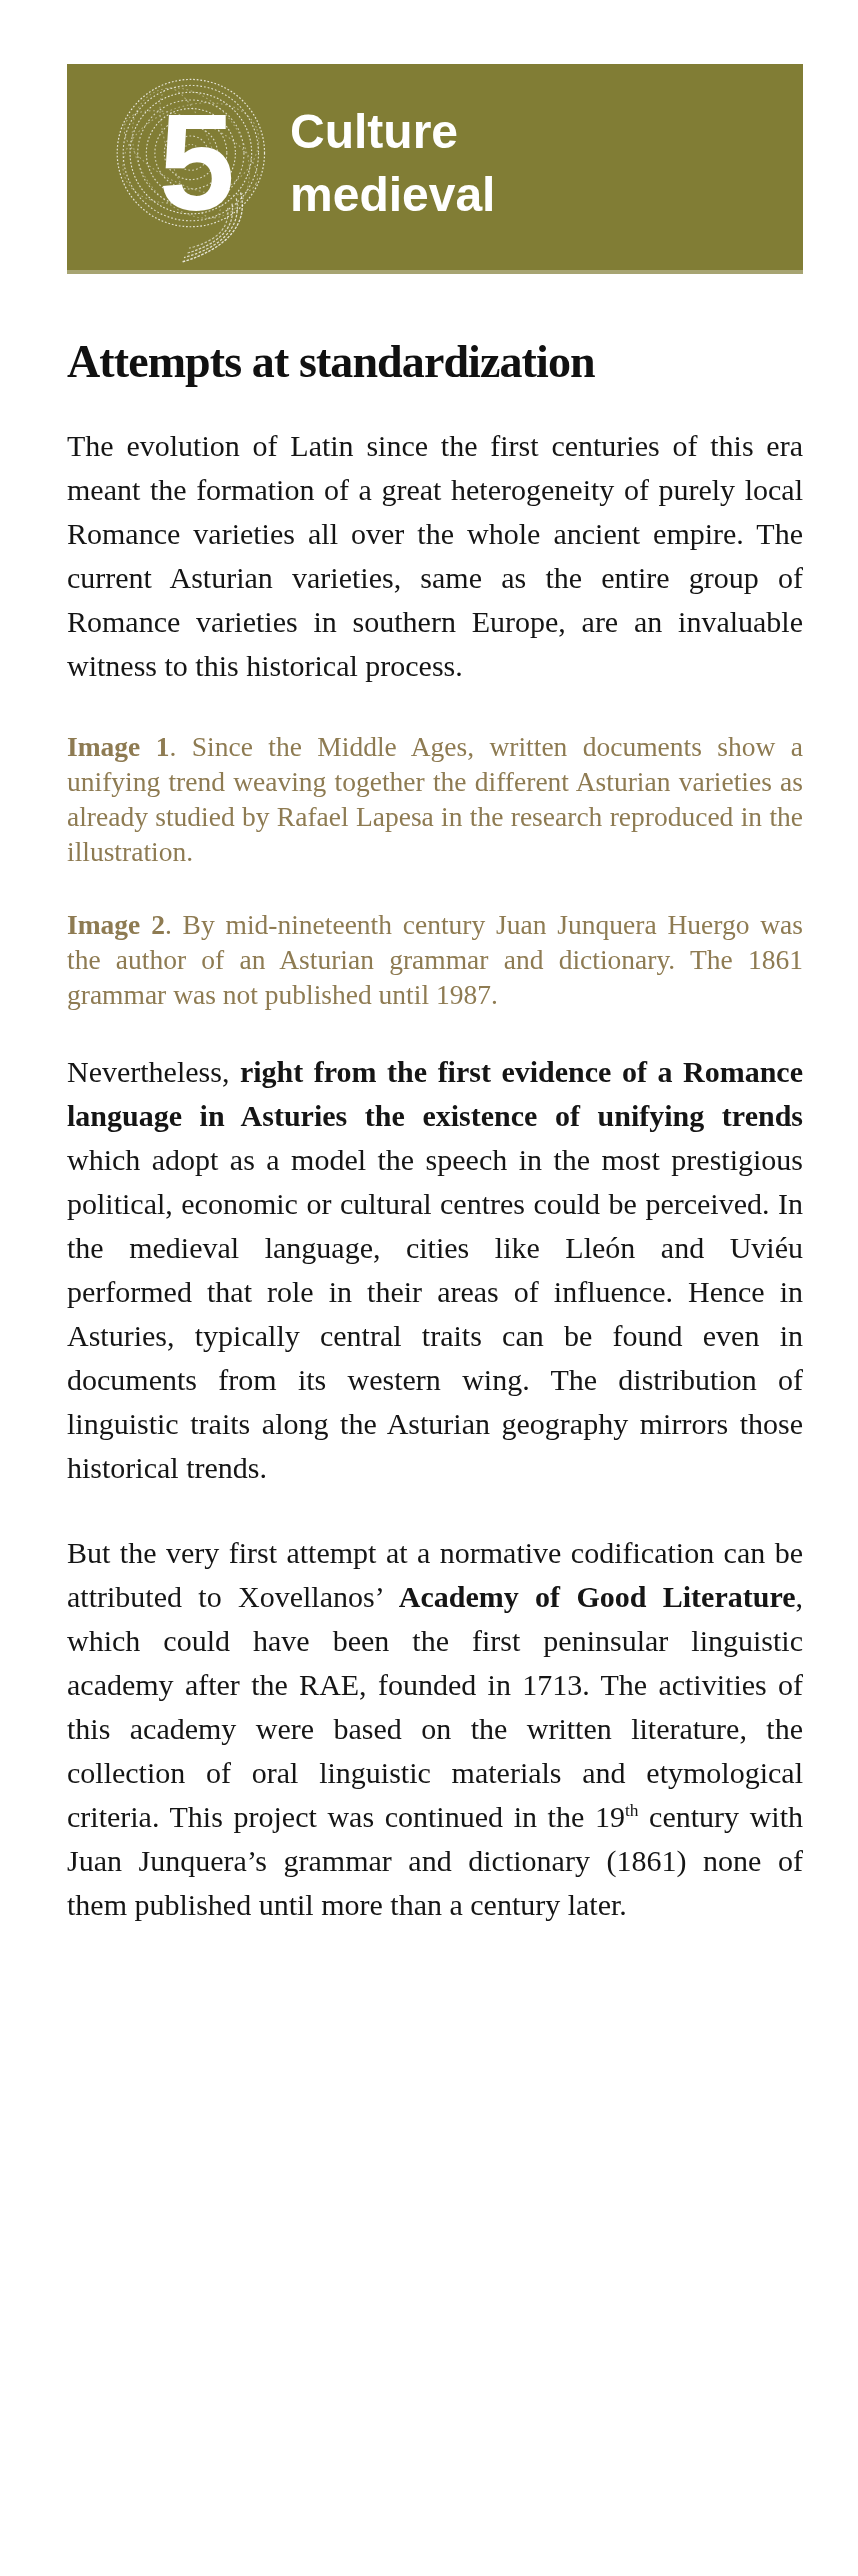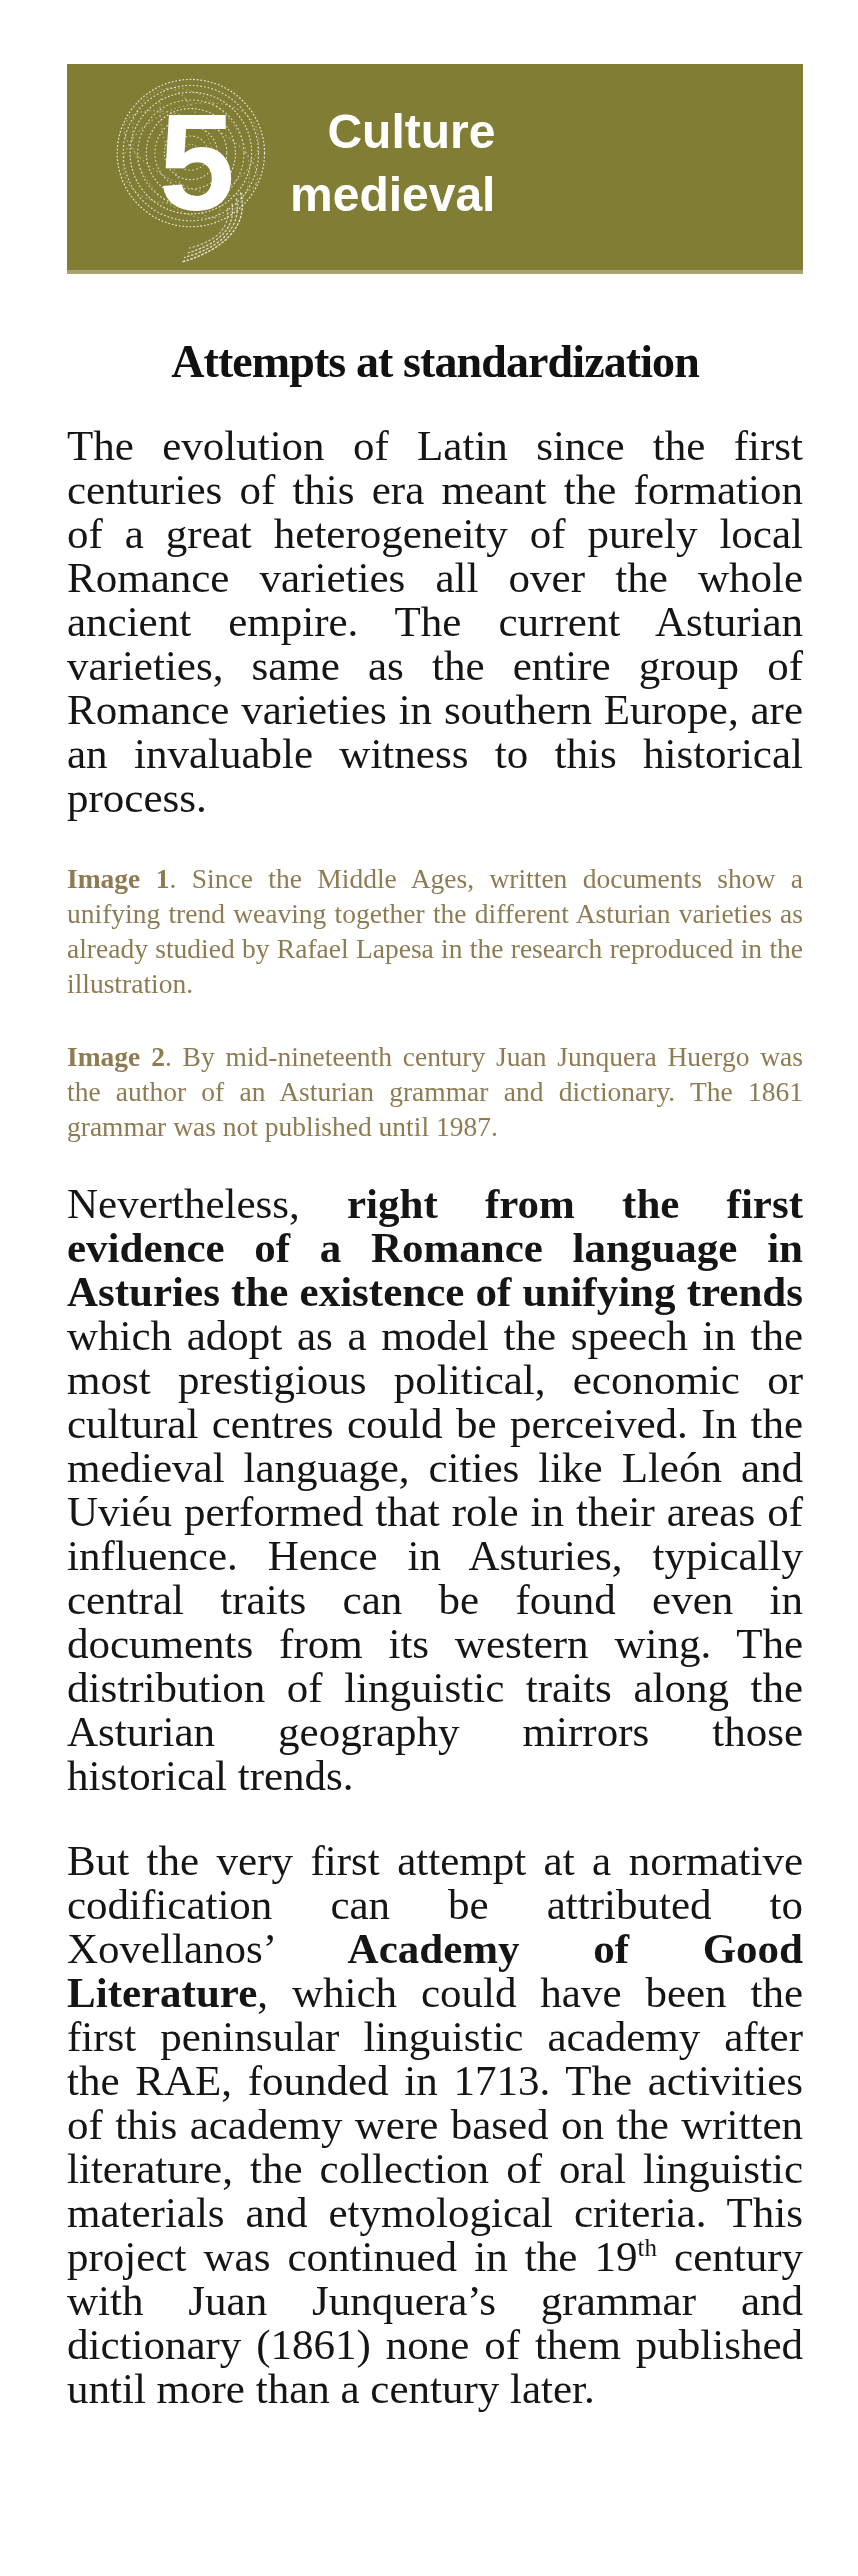--- a/index.html
+++ b/index.html
@@ -25,31 +25,31 @@
   .banner::after{ 
     content:"";position:absolute;left:0;right:0;bottom:0;height:4.3px;
     background:rgba(255,255,255,0.30);
   }
   .banner-logo{position:absolute;left:43px;top:12px;}
   .logo-texture{stroke:#ffffff;fill:none;}
   .banner-title{
     position:absolute;left:223px;top:36px;
     font-family:"Liberation Sans", sans-serif;
     font-weight:bold;font-size:48px;line-height:63px;
-    color:var(--banner-text);letter-spacing:0;text-align:right;
+    color:var(--banner-text);letter-spacing:0;
   }
   h1.page-title{
     margin:0 0 36px 0;
     font-family:"Liberation Serif", serif;
     font-weight:bold;font-size:46px;line-height:52px;
-    letter-spacing:-0.9px;color:#111111;text-align:center;
+    letter-spacing:-0.9px;color:#111111;
   }
   p.body{
     margin:0 0 41px 0;
-    font-size:43px;line-height:44px;
+    font-size:30px;line-height:44px;
     color:var(--body-color);
     text-align:justify;
     hyphens:auto;-webkit-hyphens:auto;
   }
   p.body b{font-weight:bold;}
   p.caption{
     margin:0 0 38px 0;
     font-size:27.5px;line-height:35px;
     color:var(--caption-color);
     text-align:justify;

